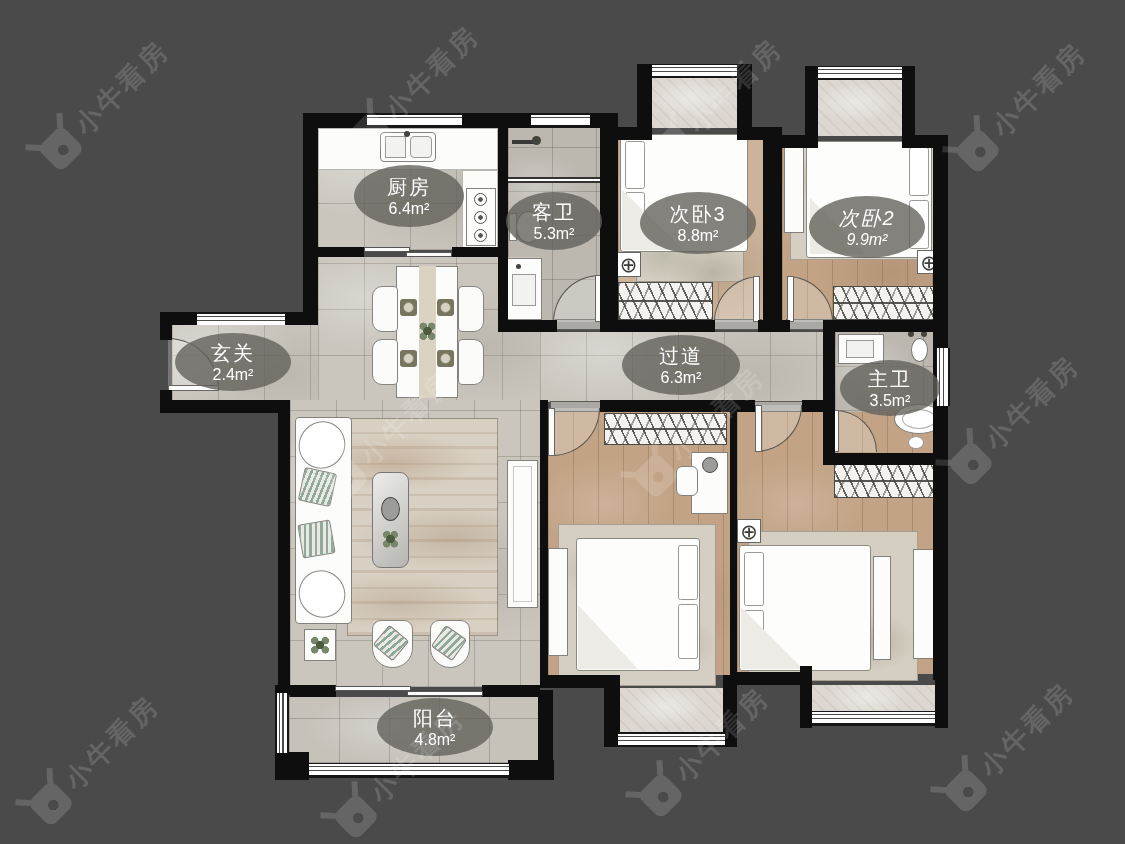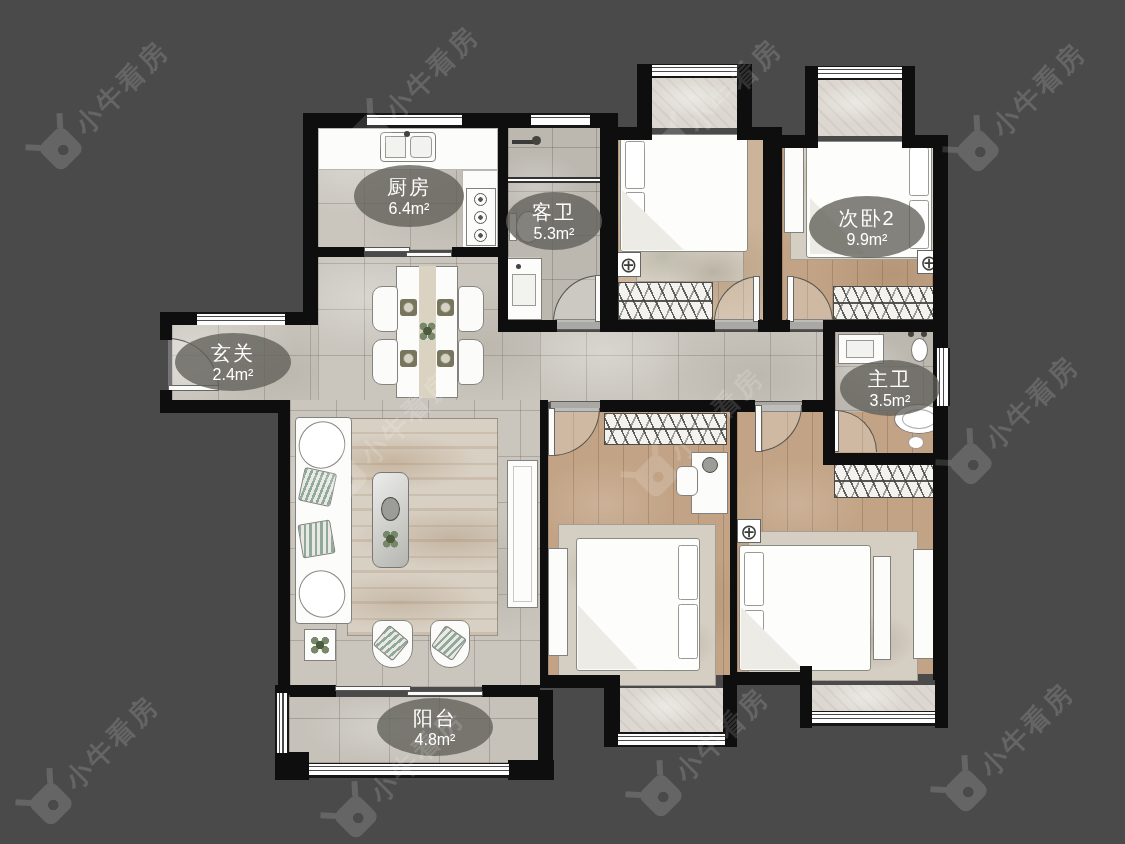--- a/index.html
+++ b/index.html
@@ -293,28 +293,36 @@
   <div class="leaf" style="left:832px;top:410px;width:7px;height:42px;"></div>
 
   <div class="label" style="left:354px;top:165px;width:110px;height:62px;">
     <span class="nm">厨房</span>
     <span class="ar">6.4m²</span>
   </div>
   <div class="label" style="left:506px;top:192px;width:96px;height:58px;">
     <span class="nm">客卫</span>
     <span class="ar">5.3m²</span>
   </div>
-  <div class="label" style="left:809px;top:196px;width:116px;height:62px;">
+  <div class="label" style="left:640px;top:192px;width:116px;height:62px;">
+    <span class="nm">次卧3</span>
+    <span class="ar">8.8m²</span>
+  </div>
+  <div class="label" style="left:809px;top:196px;width:116px;height:62px;font-style:italic;">
     <span class="nm">次卧2</span>
     <span class="ar">9.9m²</span>
   </div>
   <div class="label" style="left:175px;top:333px;width:116px;height:58px;">
     <span class="nm">玄关</span>
     <span class="ar">2.4m²</span>
   </div>
+  <div class="label" style="left:622px;top:335px;width:118px;height:60px;">
+    <span class="nm">过道</span>
+    <span class="ar">6.3m²</span>
+  </div>
   <div class="label" style="left:840px;top:360px;width:100px;height:56px;">
     <span class="nm">主卫</span>
     <span class="ar">3.5m²</span>
   </div>
   <div class="label" style="left:377px;top:698px;width:116px;height:58px;">
     <span class="nm">阳台</span>
     <span class="ar">4.8m²</span>
   </div>
 
   <div class="wm" style="left:25px;top:85px;">

